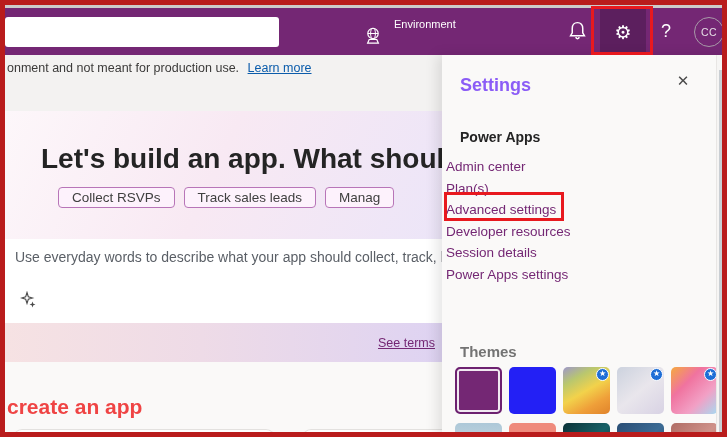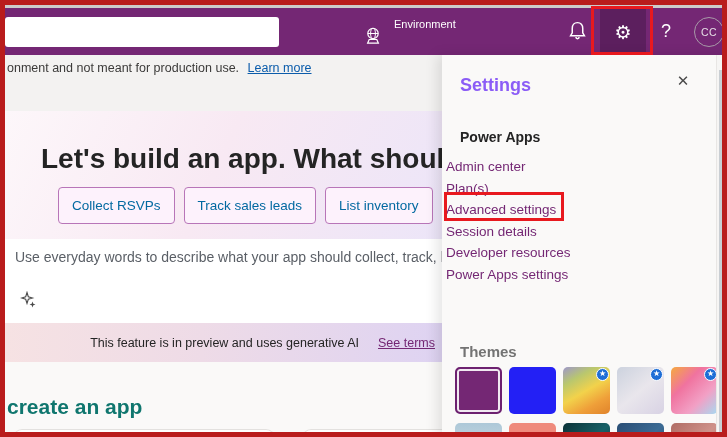--- a/index.html
+++ b/index.html
@@ -36,37 +36,37 @@
   
   .notice { position:absolute; left:0; top:50px; width:437px; height:56px;
             background:#f3f2f1; padding:6px 20px 0 2px; font-size:12.5px; color:#3b3a39; }
   .notice a { color:#0b5cab; margin-left:5px; }
 
   .hero { position:absolute; left:0; top:106px; width:437px; height:128px; overflow:hidden;
           background:linear-gradient(115deg,#fdf7fa 0%,#f8e9f3 48%,#ece5f8 100%); }
   .hero-title { position:absolute; left:36px; top:32px; font-size:28px; font-weight:700;
                 color:#242424; white-space:nowrap; }
   .chips { position:absolute; left:53px; top:76px; display:flex; gap:9px; white-space:nowrap; }
-  .chip { padding:10px 13px; background:#fdf2fc; border:1px solid #b875b8; border-radius:4px;
-          font-size:13.5px; color:#0369a1; font-family:"Liberation Sans", sans-serif;
+  .chip { padding:2px 13px; background:#fdf2fc; border:1px solid #b875b8; border-radius:4px;
+          font-size:13.5px; color:#404040; font-family:"Liberation Sans", sans-serif;
           cursor:pointer; flex:0 0 auto; }
 
   .prompt { position:absolute; left:0; top:234px; width:437px; height:84px; background:#fff; }
   .prompt-ph { position:absolute; left:10px; top:10px; font-size:14px; color:#5a5f66;
                white-space:nowrap; }
   .sparkle { position:absolute; left:15px; top:52px; cursor:pointer; background:none; border:none; }
 
   .preview-banner { position:absolute; left:0; top:318px; width:437px; height:39px;
                     background:linear-gradient(90deg,#f6e2e3 0%,#eedbe7 45%,#ded3f2 100%);
                     display:flex; align-items:center; justify-content:flex-end;
                     padding-right:7px; font-size:12.5px; color:#242424; }
   .preview-banner a { color:#742774; margin-left:19px; }
 
   .create-heading { position:absolute; left:2px; top:390px; font-size:21px; font-weight:700;
-                    color:#0f766e; white-space:nowrap; }
+                    color:#ef4444; white-space:nowrap; }
   .card { position:absolute; top:424px; height:16px; background:#fff;
           border:1px solid #e3e1df; border-bottom:none; border-radius:9px 9px 0 0; }
   .card1 { left:8px; width:262px; }
   .card2 { left:297px; width:150px; }
 
   
   .panel { position:absolute; left:437px; top:50px; width:290px; height:387px;
            background:#faf9f8; box-shadow:-5px 0 12px rgba(0,0,0,.10); z-index:5; overflow:hidden; }
   .panel-title { position:absolute; left:18px; top:20px; font-size:18px; font-weight:600; color:#8b5cf6; }
   .panel-close { position:absolute; left:230px; top:15px; width:22px; height:22px;
@@ -134,54 +134,52 @@
   <div class="notice">
     <span>onment and not meant for production use.</span>
     <a href="#">Learn more</a>
   </div>
 
   <div class="hero">
     <div class="hero-title">Let's build an app. What shoul</div>
     <div class="chips">
         <button class="chip">Collect RSVPs</button>
         <button class="chip">Track sales leads</button>
-        <button class="chip">List inventory</button>
         <button class="chip">Manag</button>
       </div>
   </div>
 
   <div class="prompt">
     <div class="prompt-ph">Use everyday words to describe what your app should collect, track, list, or m</div>
     <button class="sparkle">
       <svg width="18" height="18" viewBox="0 0 18 18">
         <path d="M7 1.5 L8.3 5.7 L12.5 7 L8.3 8.3 L7 12.5 L5.7 8.3 L1.5 7 L5.7 5.7 Z" fill="none" stroke="#4a4a4a" stroke-width="1.1"></path>
         <path d="M12.5 10.5 L13.3 12.7 L15.5 13.5 L13.3 14.3 L12.5 16.5 L11.7 14.3 L9.5 13.5 L11.7 12.7 Z" fill="#4a4a4a"></path>
       </svg>
     </button>
   </div>
 
   <div class="preview-banner">
-    <span>This feature is in preview and uses generative AI</span>
     <a href="#">See terms</a>
   </div>
 
   <div class="create-heading">create an app</div>
   <div class="card card1"></div>
   <div class="card card2"></div>
 
   <div class="panel">
     <div class="panel-title">Settings</div>
     <button class="panel-close">✕</button>
     <div class="panel-section">Power Apps</div>
     <ul class="panel-links">
         <li class="plink">Admin center</li>
         <li class="plink">Plan(s)</li>
         <li class="plink">Advanced settings</li>
+        <li class="plink">Developer resources</li>
         <li class="plink">Session details</li>
-        <li class="plink">Developer resources</li>
         <li class="plink">Power Apps settings</li>
       </ul>
     <div class="themes-title">Themes</div>
     <div class="tile-row tile-row-1">
         <button class="tile selected" style="background: rgb(116, 39, 116);"></button>
         <button class="tile" style="background: rgb(35, 32, 245);"></button>
         <button class="tile" style="background: linear-gradient(150deg, rgb(158, 151, 203), rgb(185, 199, 110), rgb(242, 210, 75), rgb(239, 159, 57), rgb(224, 131, 43));">
           <span class="star-badge">★</span>
         </button>
         <button class="tile" style="background: linear-gradient(140deg, rgb(204, 210, 222), rgb(233, 230, 236), rgb(216, 210, 228));">

